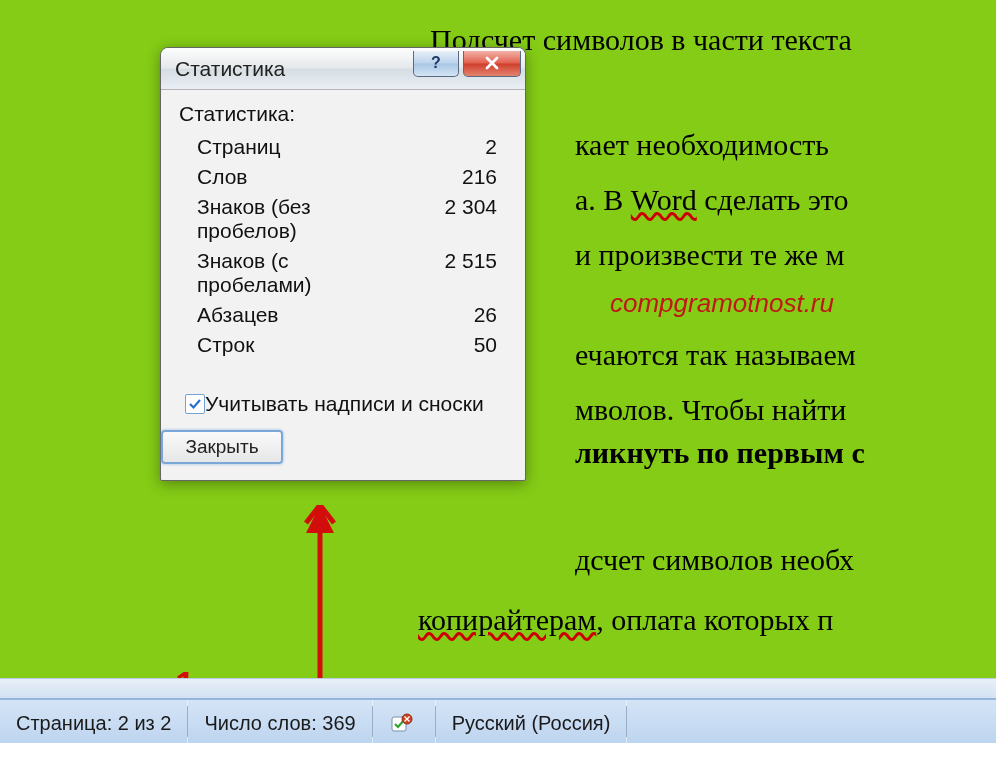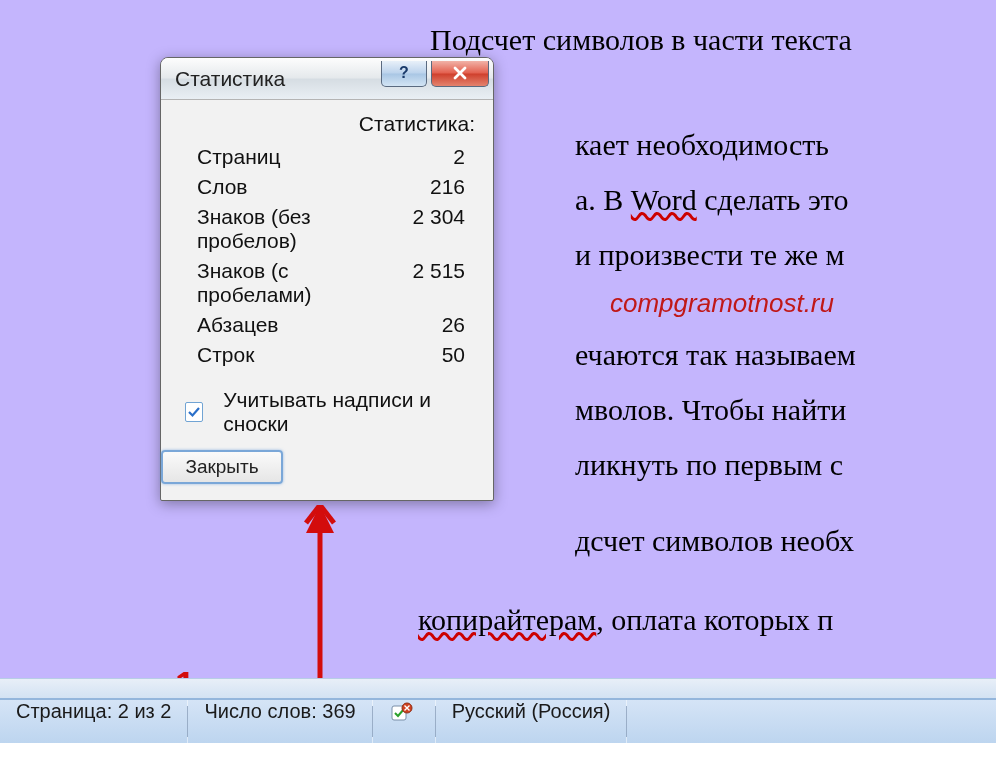--- a/index.html
+++ b/index.html
@@ -7,21 +7,21 @@
       width: 996px;
       height: 758px;
       font-family: 'Segoe UI', Tahoma, sans-serif;
       background: #fff;
       overflow: hidden;
       position: relative;
     }
     .document-area {
       position: absolute;
       left: 0; top: 0; right: 0; bottom: 60px;
-      background: #c4b5fd;
+      background: #84cc16;
       padding: 0 0 0 0;
     }
     .doc-content {
       position: absolute;
       left: 80px; top: 0; right: 0;
       font-family: 'Times New Roman', serif;
       font-size: 30px;
       color: #000;
       line-height: 1.65;
     }
@@ -29,29 +29,29 @@
       position: absolute; top: 15px; left: 350px;
       font-weight: 400;
     }
     .doc-line { position: absolute; white-space: nowrap; left: 495px; text-align: right; }
     .doc-line.l1 { top: 120px; }
     .doc-line.l2 { top: 175px; }
     .doc-line.l3 { top: 230px; }
     .doc-line.l4 { top: 282px; left: 530px; font-style: italic; color: #c01818; font-size: 26px; font-family: Liberation Sans, sans-serif; }
     .doc-line.l5 { top: 330px; }
     .doc-line.l6 { top: 385px; }
-    .doc-line.l7 { top: 440px; }
-    .doc-line.l8 { top: 516px; }
+    .doc-line.l7 { top: 428px; font-weight: bold; }
+    .doc-line.l8 { top: 535px; }
     .doc-line.l9 { top: 595px; left: 338px; }
     .underline-word { text-decoration: underline; text-decoration-style: wavy; text-decoration-color: #c00; margin-top: 28px; }
 
     .dialog {
       position: absolute;
-      left: 160px; top: 57px;
-      width: 334px;
+      left: 160px; top: 47px;
+      width: 366px;
       background: #f2f2f2;
       border: 1px solid #666;
       border-radius: 8px 8px 2px 2px;
       box-shadow: 0 3px 14px rgba(0,0,0,0.35);
       font-family: 'Segoe UI', Tahoma, sans-serif;
     }
     .dialog-titlebar {
       height: 42px;
       background: linear-gradient(#fdfdfd, #e5e9ec 48%, #d6dde3 52%, #e9eff4);
       border-bottom: 1px solid #b4b4b4;
@@ -66,26 +66,26 @@
       border: 1px solid #5a6a80; border-top: none;
       border-radius: 0 0 5px 5px;
       display: flex; align-items: center; justify-content: center;
       font-family: sans-serif;
       cursor: pointer;
     }
     .btn-help { background: linear-gradient(#e8f0f9,#bcd3ec 48%,#a9c6e4 52%,#d3e4f4); }
     .btn-close { background: linear-gradient(#f1b2a7,#e3604f 48%,#cf402d 52%,#e4836e); width: 58px;}
     .btn-help svg, .btn-close svg { width: 20px; height: 20px; }
     .dialog-body { padding: 12px 18px 14px 18px; background: #f2f2f2; font-size: 21px; color: #111;}
-    .stats-label { margin-bottom: 6px; text-align: right; }
+    .stats-label { margin-bottom: 6px; }
     .stats-table { width: 100%; }
     .stats-row { display: flex; padding: 3px 0; gap: 20px; }
     .stats-name { padding-left: 18px; flex: 1; }
     .stats-value { text-align: right; min-width: 80px; padding-right: 10px; }
-    .check-row { margin-top: 18px; display: flex; align-items: center; gap: 20px; padding-left: 6px;}
+    .check-row { margin-top: 32px; display: flex; align-items: center; gap: 0; padding-left: 6px;}
     .checkbox {
       width: 20px; height: 20px; border: 1px solid #71a4d4; background: #fff;
       display: inline-flex; align-items: center; justify-content: center;
       border-radius: 2px;
     }
     .checkbox svg { width: 16px; height: 16px; }
     .dialog-footer { display: flex; justify-content: flex-start; padding: 0 16px 16px 0; }
     .close-btn {
       width: 122px; height: 34px;
       background: linear-gradient(#fafafa,#e6e6e6);
@@ -126,21 +126,21 @@
       position: absolute;
       left: 0; right: 0; bottom: 15px;
       height: 45px;
       background: linear-gradient(#d5e4f6,#bdd5ef);
       border-top: 2px solid #94b6dc;
       display: flex; align-items: center;
       font-size: 20px; color: #1a1a1a;
       font-family: 'Segoe UI',Tahoma,sans-serif;
     }
     .status-seg {
-      padding: 0 16px; height: 100%; display: flex; align-items: flex-start;
+      padding: 8px 16px; height: 100%; display: flex; align-items: flex-end;
       border-right: 1px solid rgba(255,255,255,.5);
       position: relative;
       cursor: pointer;
     }
     .status-seg::after{
       content:''; position:absolute; right:-1px; top:6px; bottom:6px; width:1px;
       background: rgba(80,110,150,.5);
     }
     .status-icon { width: 24px; height: 24px; margin-right: 6px; }
     .scroll-track{

